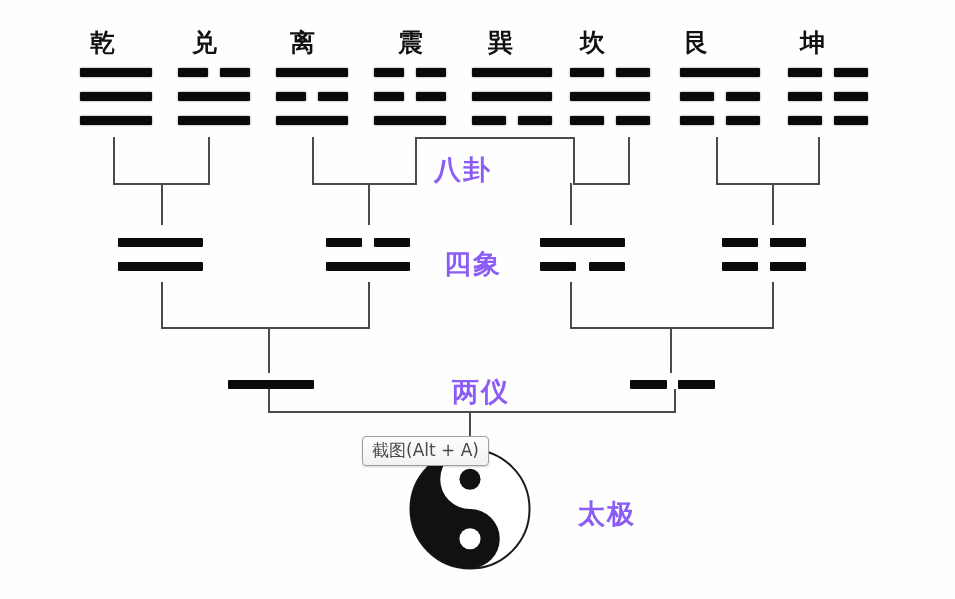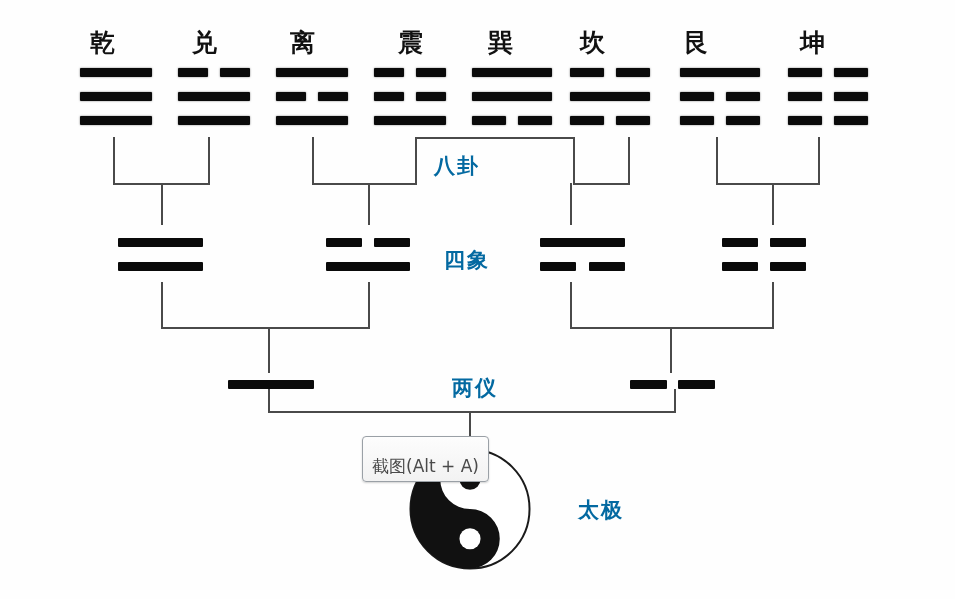--- a/index.html
+++ b/index.html
@@ -52,44 +52,44 @@
   }
   .hline {
     position: absolute;
     height: 2px;
     background: #4a4a4a;
   }
 
   
   .tier-label {
     position: absolute;
-    font-size: 21px;
+    font-size: 27px;
     font-weight: 700;
-    color: #0369a1;
+    color: #8b5cf6;
     font-family: Liberation Mono, monospace;
     white-space: nowrap;
     letter-spacing: 2px;
   }
 
   
   #taiji-wrap {
     position: absolute;
     left: 408px;
     top: 447px;
     width: 124px;
     height: 124px;
   }
   #taiji-wrap svg { display: block; }
 
   
   #tooltip {
     position: absolute;
     left: 362px;
     top: 436px;
-    padding: 20px 9px 4px 9px;
+    padding: 4px 9px 4px 9px;
     background: linear-gradient(to bottom, #fdfdfd 0%, #f2f2f2 100%);
     border: 1px solid #9aa0a6;
     border-radius: 4px;
     font-size: 17px;
     color: #4a4a4a;
     font-family: "DejaVu Sans", "Liberation Sans", sans-serif;
     white-space: nowrap;
     box-shadow: 0 1px 2px rgba(0,0,0,0.18);
     z-index: 40;
     line-height: 1.15;

